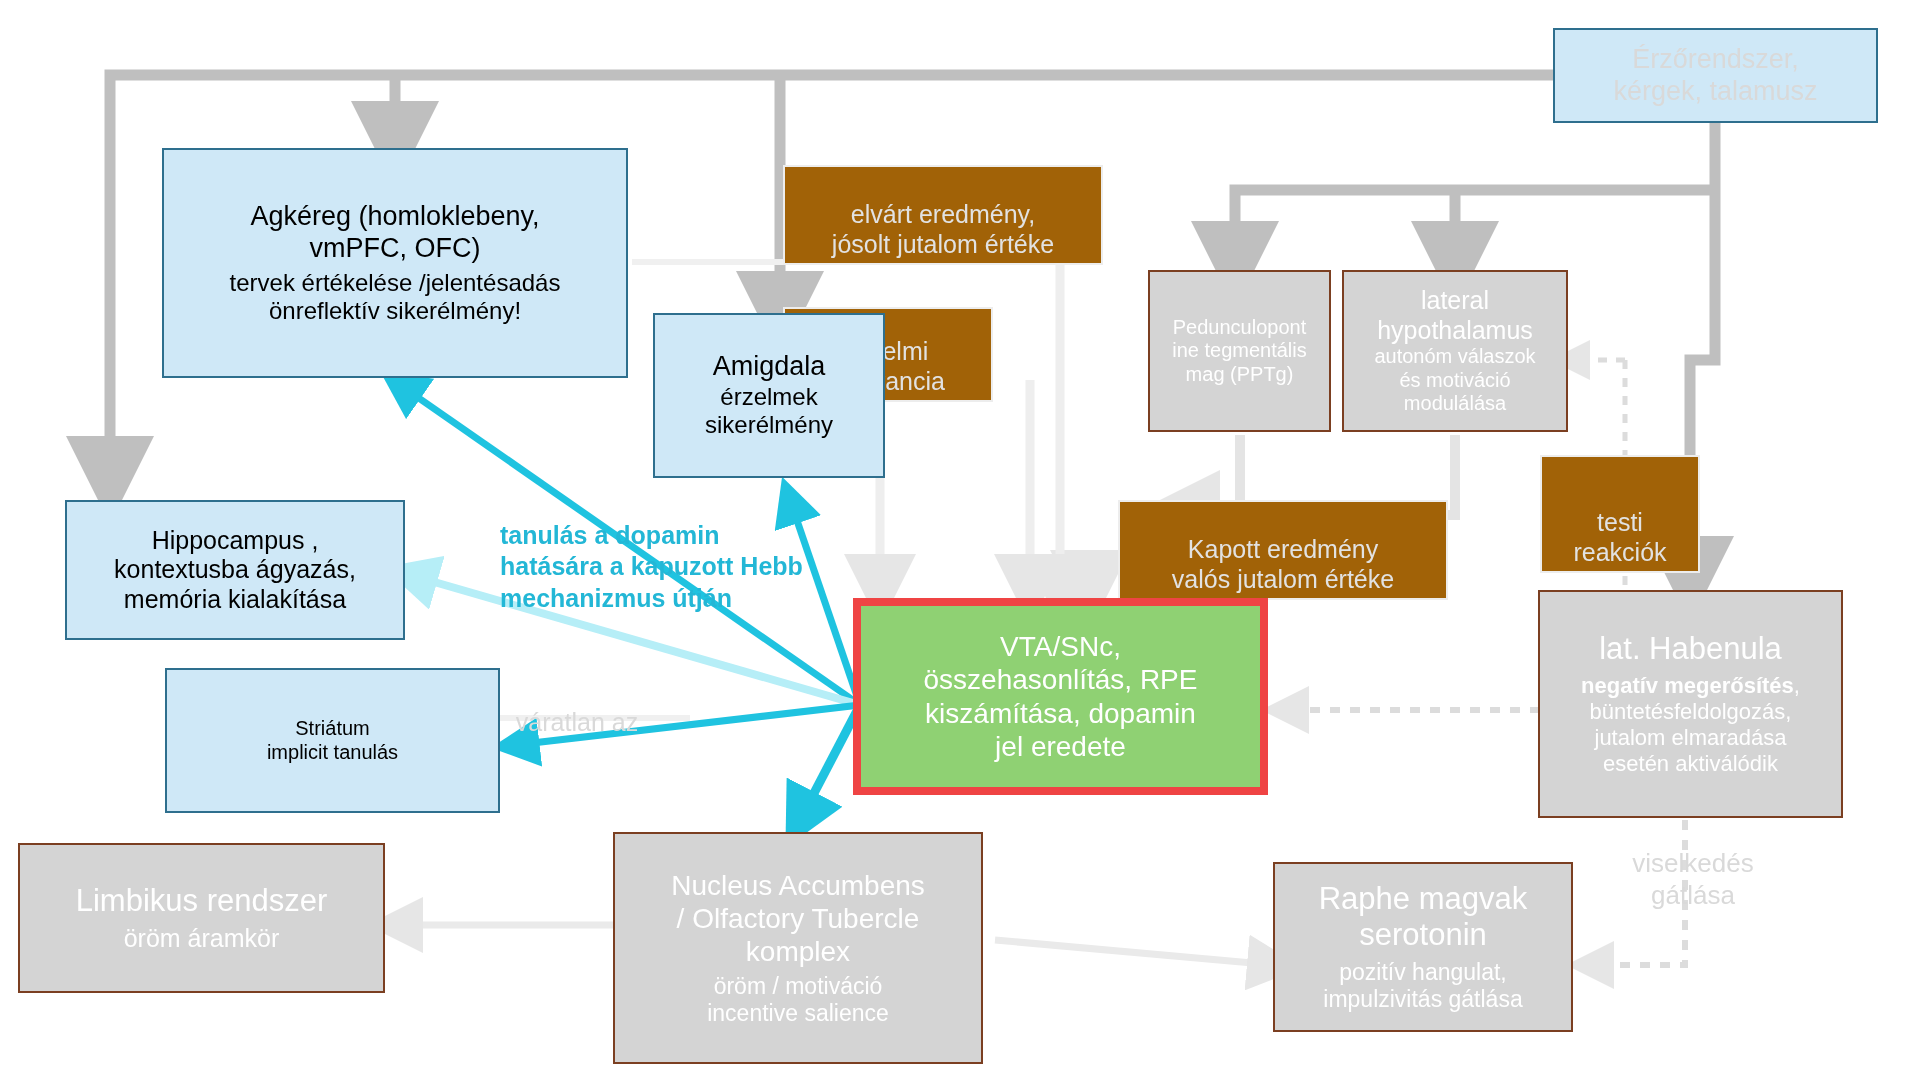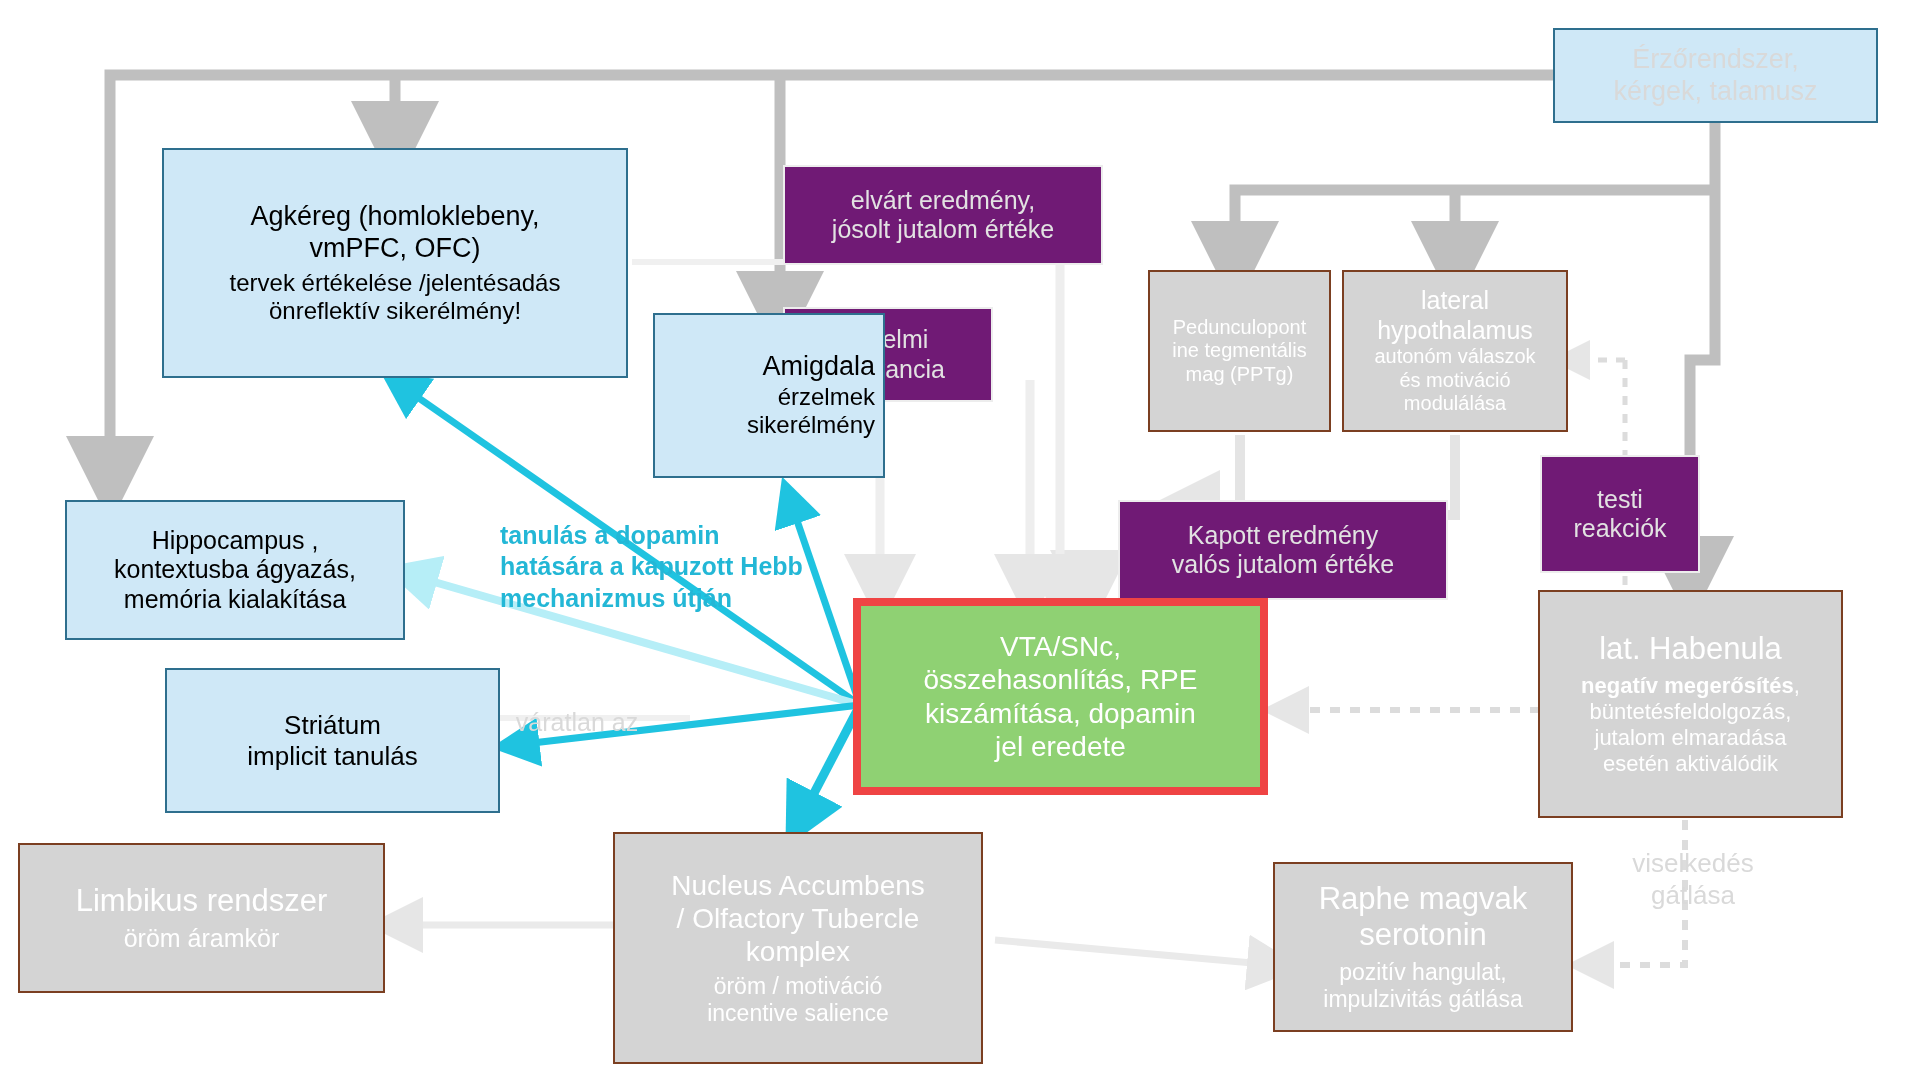--- a/index.html
+++ b/index.html
@@ -55,23 +55,24 @@
     color: #ffffff;
   }
   
   .n-grey-brown {
     background: #d4d4d4;
     border: 2px solid #7b3f21;
     color: #ffffff;
   }
   
   .n-faded {
-    background: #701a75;
+    background: #a16207;
     border: 2px solid #ededed;
     color: #e2e2e2;
+    justify-content: flex-end;
   }
   .n-faded-fill {
     background: #ebebeb;
     border: 2px solid #ebebeb;
     color: #ffffff;
   }
   .cyan-note {
     position: absolute;
     color: #23b7d6;
     font-weight: bold;
@@ -173,33 +174,33 @@
     <span class="sub">kérgek, talamusz</span>
   </div>
 
   <div class="node n-blue" style="left:162px; top:148px; width:466px; height:230px; font-size:27px;">
     <span class="title">Agkéreg (homloklebeny,</span>
     <span class="title">vmPFC, OFC)</span>
     <span class="sub" style="font-size:24px; margin-top:4px;">tervek értékelése /jelentésadás</span>
     <span class="sub" style="font-size:24px;">önreflektív sikerélmény!</span>
   </div>
 
-  <div class="node n-blue" style="left:653px; top:313px; width:232px; height:165px; font-size:27px;align-items:flex-end;">
+  <div class="node n-blue" style="left:653px; top:313px; width:232px; height:165px; font-size:27px;">
     <span class="title">Amigdala</span>
     <span class="sub" style="font-size:24px;">érzelmek</span>
     <span class="sub" style="font-size:24px;">sikerélmény</span>
   </div>
 
   <div class="node n-blue" style="left:65px; top:500px; width:340px; height:140px; font-size:25px;">
     <span class="title">Hippocampus ,</span>
     <span class="sub">kontextusba ágyazás,</span>
     <span class="sub">memória kialakítása</span>
   </div>
 
-  <div class="node n-blue" style="left:165px; top:668px; width:335px; height:145px; font-size:26px;padding-left:8px;">
+  <div class="node n-blue" style="left:165px; top:668px; width:335px; height:145px; font-size:20px;padding-left:8px;">
     <span class="title">Striátum</span>
     <span class="sub">implicit tanulás</span>
   </div>
 
   <div class="node n-faded-fill" style="left:18px; top:843px; width:367px; height:150px; font-size:31px; background:#d4d4d4; border-color:#7b3f21;">
     <span class="title">Limbikus rendszer</span>
     <span class="sub" style="font-size:25px; margin-top:4px;">öröm áramkör</span>
   </div>
 
   <div class="node n-grey-brown" style="left:613px; top:832px; width:370px; height:232px; font-size:28px;">

